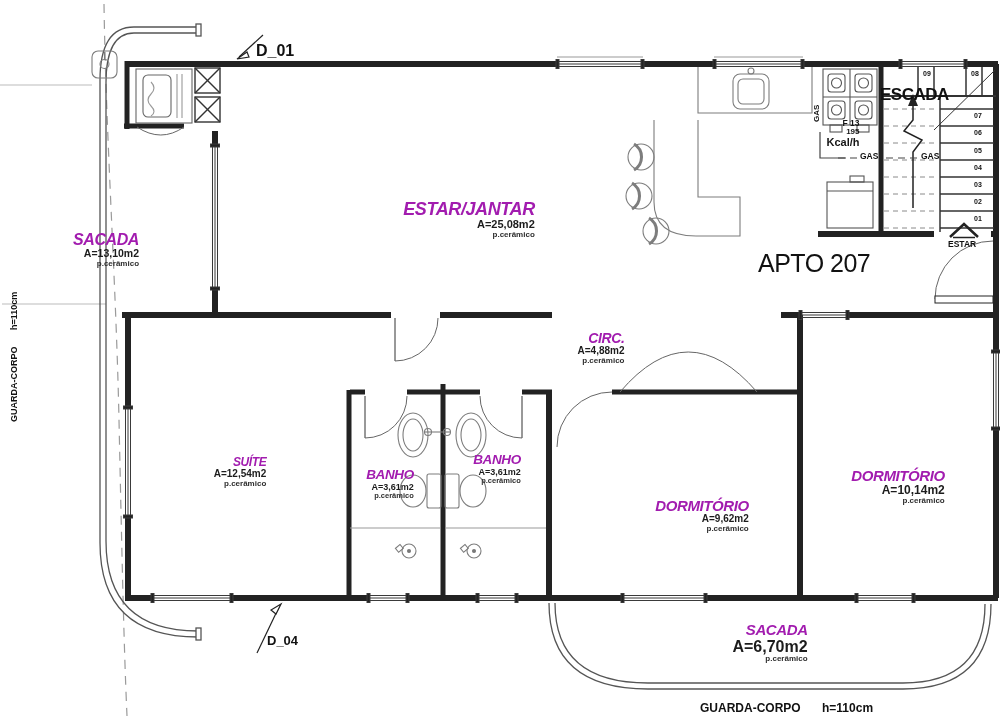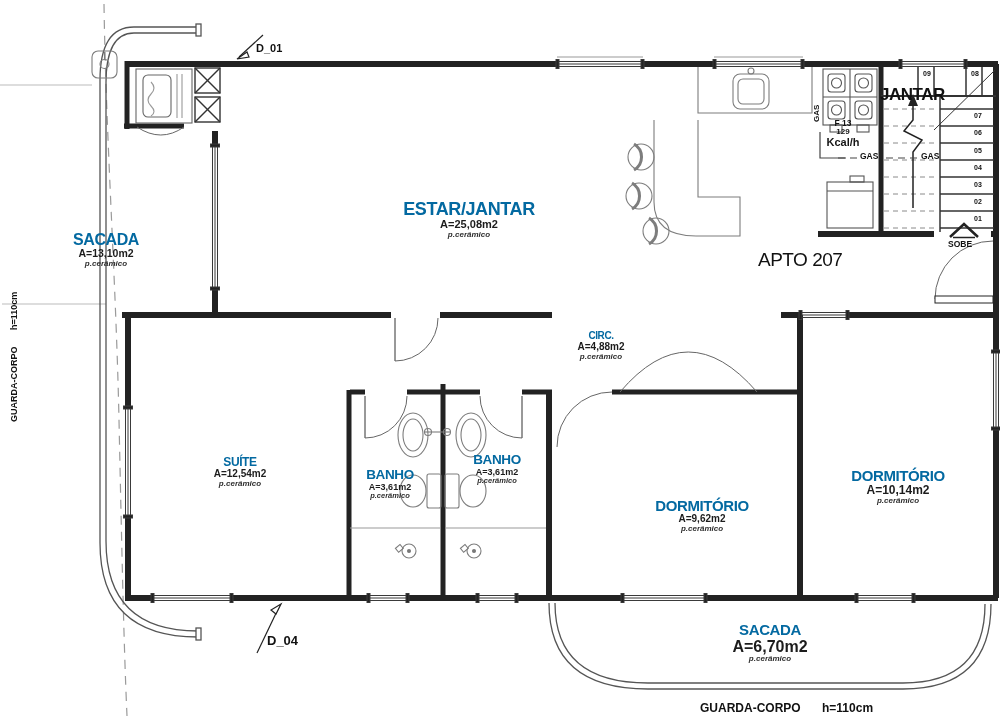--- a/index.html
+++ b/index.html
@@ -1,22 +1,22 @@
 <!DOCTYPE html>
 <html><head>
 <meta charset="utf-8">
 <style>
   html,body{margin:0;padding:0;background:#fff;}
   #plan{position:relative;width:1000px;height:719px;background:#fff;overflow:hidden;
         font-family:"Liberation Sans", sans-serif;color:#161616;}
   #plan svg{position:absolute;left:0;top:0;}
-  .rlabel{position:absolute;text-align:center;line-height:1.08;transform:translateX(-50%);white-space:nowrap;}
-  .rname{font-weight:bold;letter-spacing:-0.4px;color:#0369a1;}
+  .rlabel{position:absolute;text-align:right;line-height:1.08;transform:translateX(-50%);white-space:nowrap;}
+  .rname{font-weight:bold;letter-spacing:-0.4px;color:#a21caf;font-style:italic;}
   .rarea{font-weight:bold;color:#1c1c1c;}
-  .rfloor{font-weight:bold;color:#2e2e2e;font-style:italic;}
+  .rfloor{font-weight:bold;color:#2e2e2e;}
   .small-note{position:absolute;font-weight:bold;color:#111;white-space:nowrap;}
   .step{position:absolute;font-weight:bold;font-size:7px;color:#111;transform:translateX(-50%);}
 </style>
 </head>
 <body>
 
 <div id="plan">
 
 <svg width="1000" height="719" viewBox="0 0 1000 719">
 
@@ -379,21 +379,21 @@
     <div class="rfloor" style="font-size:8px">p.cerâmico</div>
   </div>
 
   <div class="rlabel" style="left:469px;top:200px">
     <div class="rname" style="font-size:18px">ESTAR/JANTAR</div>
     <div class="rarea" style="font-size:11px">A=25,08m2</div>
     <div class="rfloor" style="font-size:8px">p.cerâmico</div>
   </div>
 
   <div class="rlabel" style="left:601px;top:331px">
-    <div class="rname" style="font-size:10px">CIRC.</div>
+    <div class="rname" style="font-size:14px">CIRC.</div>
     <div class="rarea" style="font-size:10px">A=4,88m2</div>
     <div class="rfloor" style="font-size:8px">p.cerâmico</div>
   </div>
 
   <div class="rlabel" style="left:240px;top:456px">
     <div class="rname" style="font-size:12px">SUÍTE</div>
     <div class="rarea" style="font-size:10px">A=12,54m2</div>
     <div class="rfloor" style="font-size:8px">p.cerâmico</div>
   </div>
 
@@ -420,36 +420,36 @@
     <div class="rarea" style="font-size:12px">A=10,14m2</div>
     <div class="rfloor" style="font-size:8px">p.cerâmico</div>
   </div>
 
   <div class="rlabel" style="left:770px;top:622px">
     <div class="rname" style="font-size:15px">SACADA</div>
     <div class="rarea" style="font-size:16px">A=6,70m2</div>
     <div class="rfloor" style="font-size:8px">p.cerâmico</div>
   </div>
 
-  <div class="small-note" style="left:880px;top:85px;font-size:17px;letter-spacing:-0.5px">JANTAR</div>
-
-  <div class="small-note" style="left:758px;top:249px;font-size:19px;font-weight:400;letter-spacing:-0.5px">APTO 207</div>
-
-  <div class="small-note" style="left:256px;top:42px;font-size:11px">D_01</div>
+  <div class="small-note" style="left:880px;top:85px;font-size:17px;letter-spacing:-0.5px">ESCADA</div>
+
+  <div class="small-note" style="left:758px;top:249px;font-size:25px;font-weight:400;letter-spacing:-0.5px">APTO 207</div>
+
+  <div class="small-note" style="left:256px;top:42px;font-size:16px">D_01</div>
   <div class="small-note" style="left:267px;top:633px;font-size:13px">D_04</div>
 
-  <div class="small-note" style="left:948px;top:239px;font-size:8.5px">SOBE</div>
+  <div class="small-note" style="left:948px;top:239px;font-size:8.5px">ESTAR</div>
 
   <div class="small-note" style="left:812px;top:122px;font-size:8px;transform:rotate(-90deg);transform-origin:0 0">GAS</div>
   <div class="small-note" style="left:860px;top:151px;font-size:8.5px">GAS</div>
   <div class="small-note" style="left:921px;top:151px;font-size:8.5px">GAS</div>
 
   <div class="rlabel" style="left:843px;top:119px">
     <div style="font-size:8.5px;font-weight:bold">F 13</div>
-    <div style="font-size:8px;font-weight:bold">129</div>
+    <div style="font-size:8px;font-weight:bold">195</div>
     <div style="font-size:11px;font-weight:bold">Kcal/h</div>
   </div>
 
   <div class="small-note" style="left:700px;top:701px;font-size:12px">
     <span>GUARDA-CORPO</span>
     <span style="margin-left:18px">h=110cm</span>
   </div>
 
   <div class="small-note" style="left:9px;top:422px;font-size:9px;transform:rotate(-90deg);transform-origin:0 0">
     <span>GUARDA-CORPO</span>

